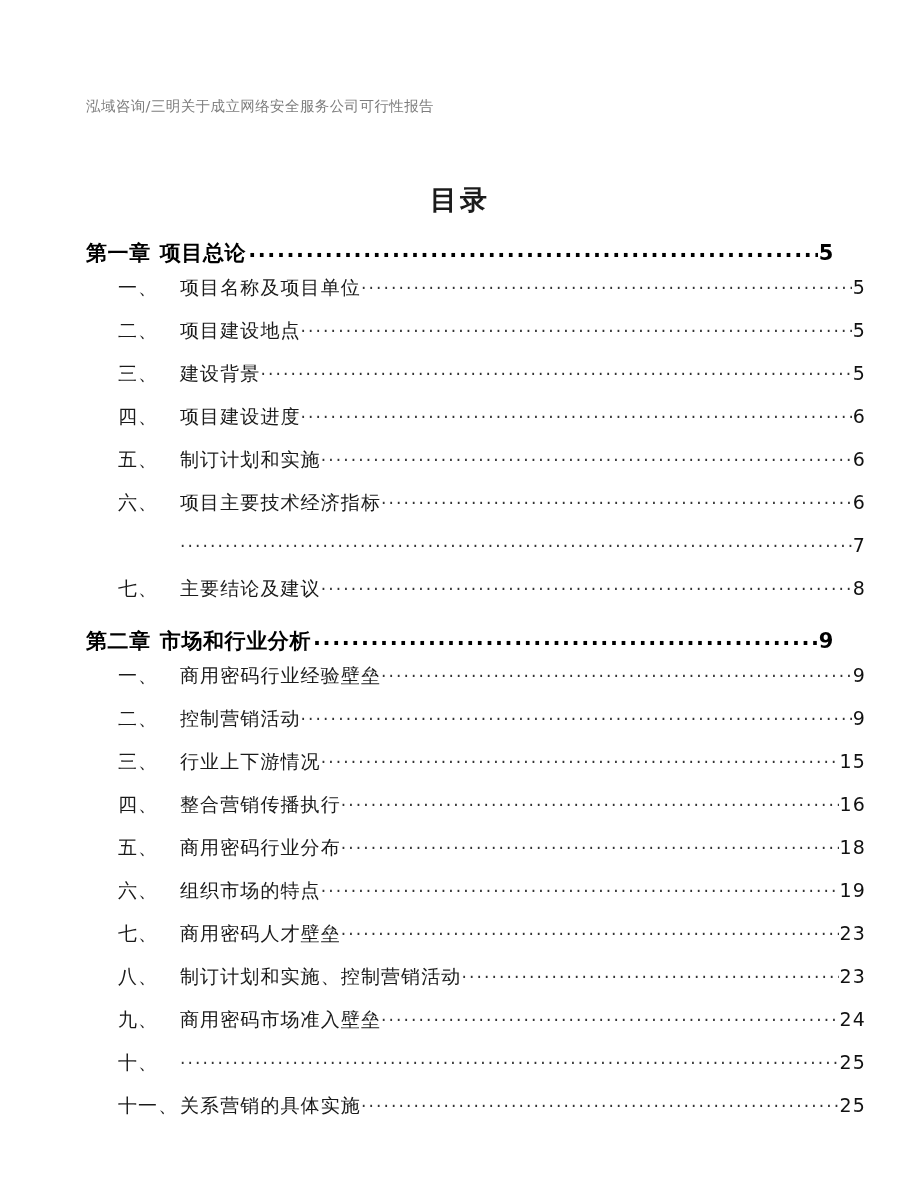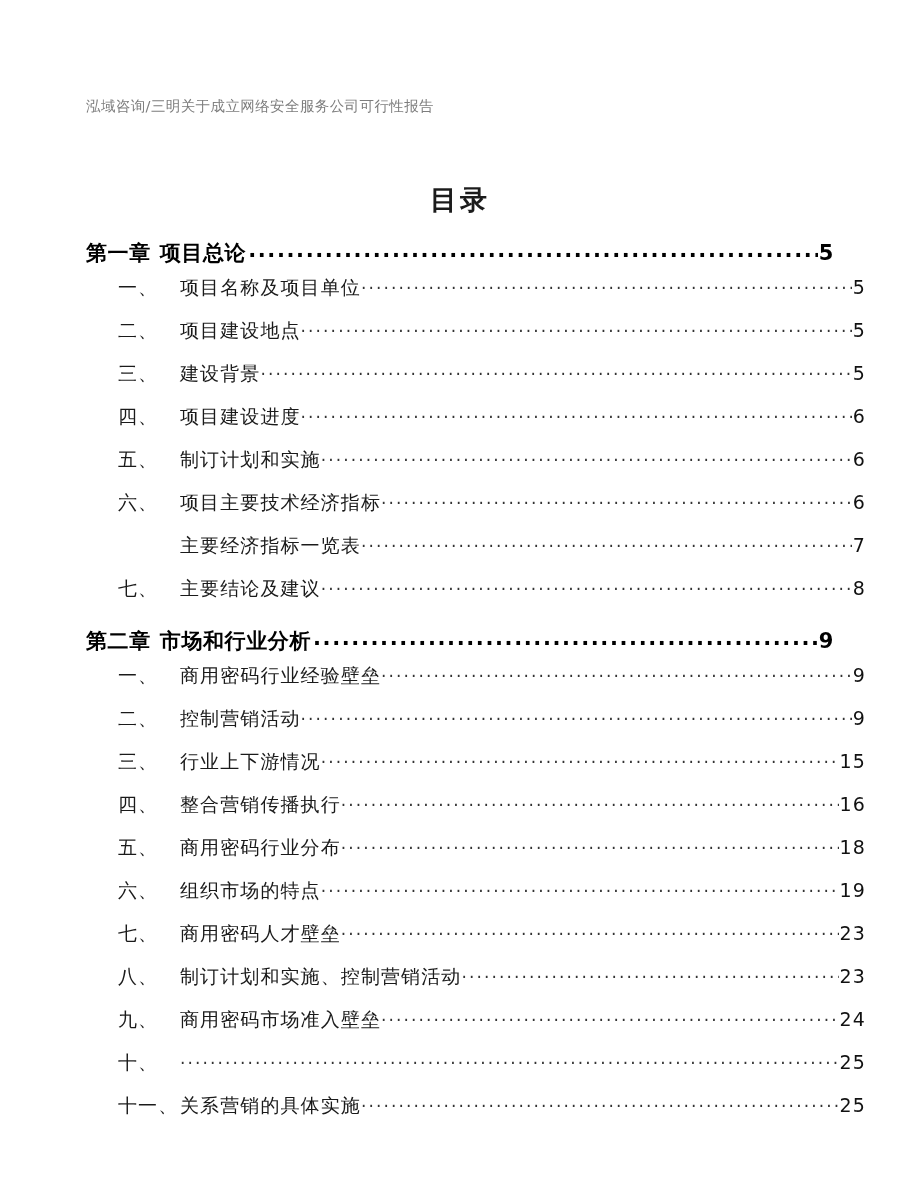--- a/index.html
+++ b/index.html
@@ -195,21 +195,20 @@
         <span class="t-page">6</span>
       </div>
       <div class="toc-row level-2">
         <span class="t-num">六、</span>
         <span class="t-label">项目主要技术经济指标</span>
         <span class="t-leader"></span>
         <span class="t-page">6</span>
       </div>
       <div class="toc-row level-2">
         <span class="t-num"></span>
-        <span class="t-label">主要经济指标一览表</span>
         <span class="t-leader"></span>
         <span class="t-page">7</span>
       </div>
       <div class="toc-row level-2">
         <span class="t-num">七、</span>
         <span class="t-label">主要结论及建议</span>
         <span class="t-leader"></span>
         <span class="t-page">8</span>
       </div>
       <div class="toc-row level-1">

